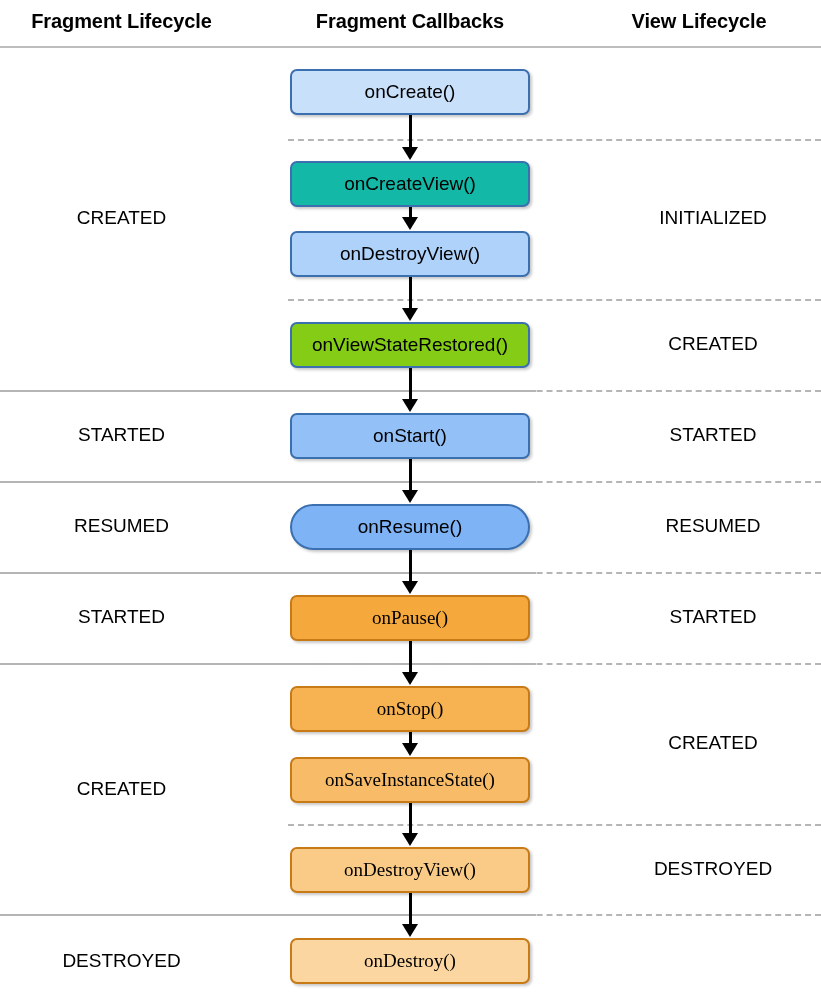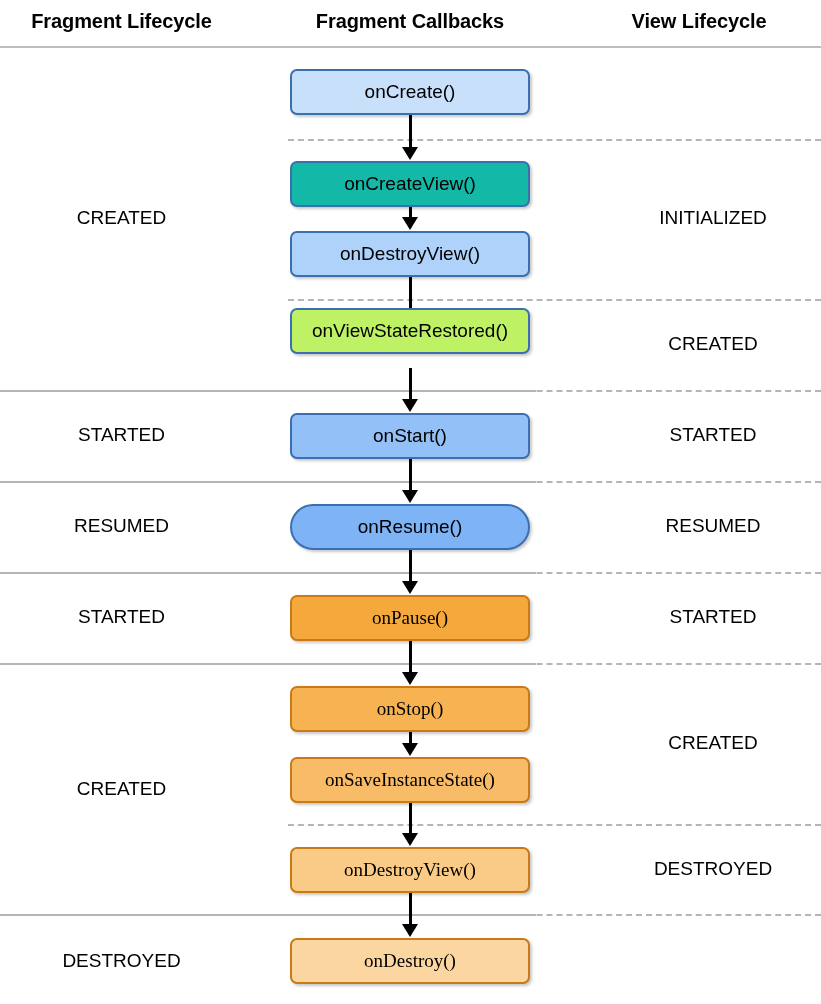--- a/index.html
+++ b/index.html
@@ -171,21 +171,21 @@
       <div class="state-label right" style="top: 424px;">STARTED</div>
       <div class="state-label right" style="top: 515px;">RESUMED</div>
       <div class="state-label right" style="top: 606px;">STARTED</div>
       <div class="state-label right" style="top: 732px;">CREATED</div>
       <div class="state-label right" style="top: 858px;">DESTROYED</div>
     </div>
   <div id="boxes-layer">
       <div class="cb-box" style="top: 69px; background: rgb(201, 224, 251); border-color: rgb(58, 111, 176);">onCreate()</div>
       <div class="cb-box" style="top: 161px; background: #14b8a6; border-color: rgb(58, 111, 176);">onCreateView()</div>
       <div class="cb-box" style="top: 231px; background: rgb(174, 210, 249); border-color: rgb(58, 111, 176);">onDestroyView()</div>
-      <div class="cb-box" style="top: 308px; background: #bef264; border-color: rgb(58, 111, 176);">onViewStateRestored()</div>
+      <div class="cb-box" style="top: 322px; background: #84cc16; border-color: rgb(58, 111, 176);">onViewStateRestored()</div>
       <div class="cb-box" style="top: 413px; background: rgb(147, 193, 247); border-color: rgb(58, 111, 176);">onStart()</div>
       <div class="cb-box" style="top: 504px; background: rgb(126, 179, 245); border-color: rgb(58, 111, 176); border-radius: 23px;">onResume()</div>
       <div class="cb-box orange" style="top: 595px; background: rgb(245, 168, 60); border-color: rgb(199, 122, 22);">onPause()</div>
       <div class="cb-box orange" style="top: 686px; background: rgb(247, 178, 82); border-color: rgb(199, 122, 22);">onStop()</div>
       <div class="cb-box orange" style="top: 757px; background: rgb(248, 187, 104); border-color: rgb(199, 122, 22);">onSaveInstanceState()</div>
       <div class="cb-box orange" style="top: 847px; background: rgb(250, 203, 134); border-color: rgb(199, 122, 22);">onDestroyView()</div>
       <div class="cb-box orange" style="top: 938px; background: rgb(252, 214, 160); border-color: rgb(199, 122, 22); text-align: right;">onDestroy()</div>
     </div>
 
 </div>

